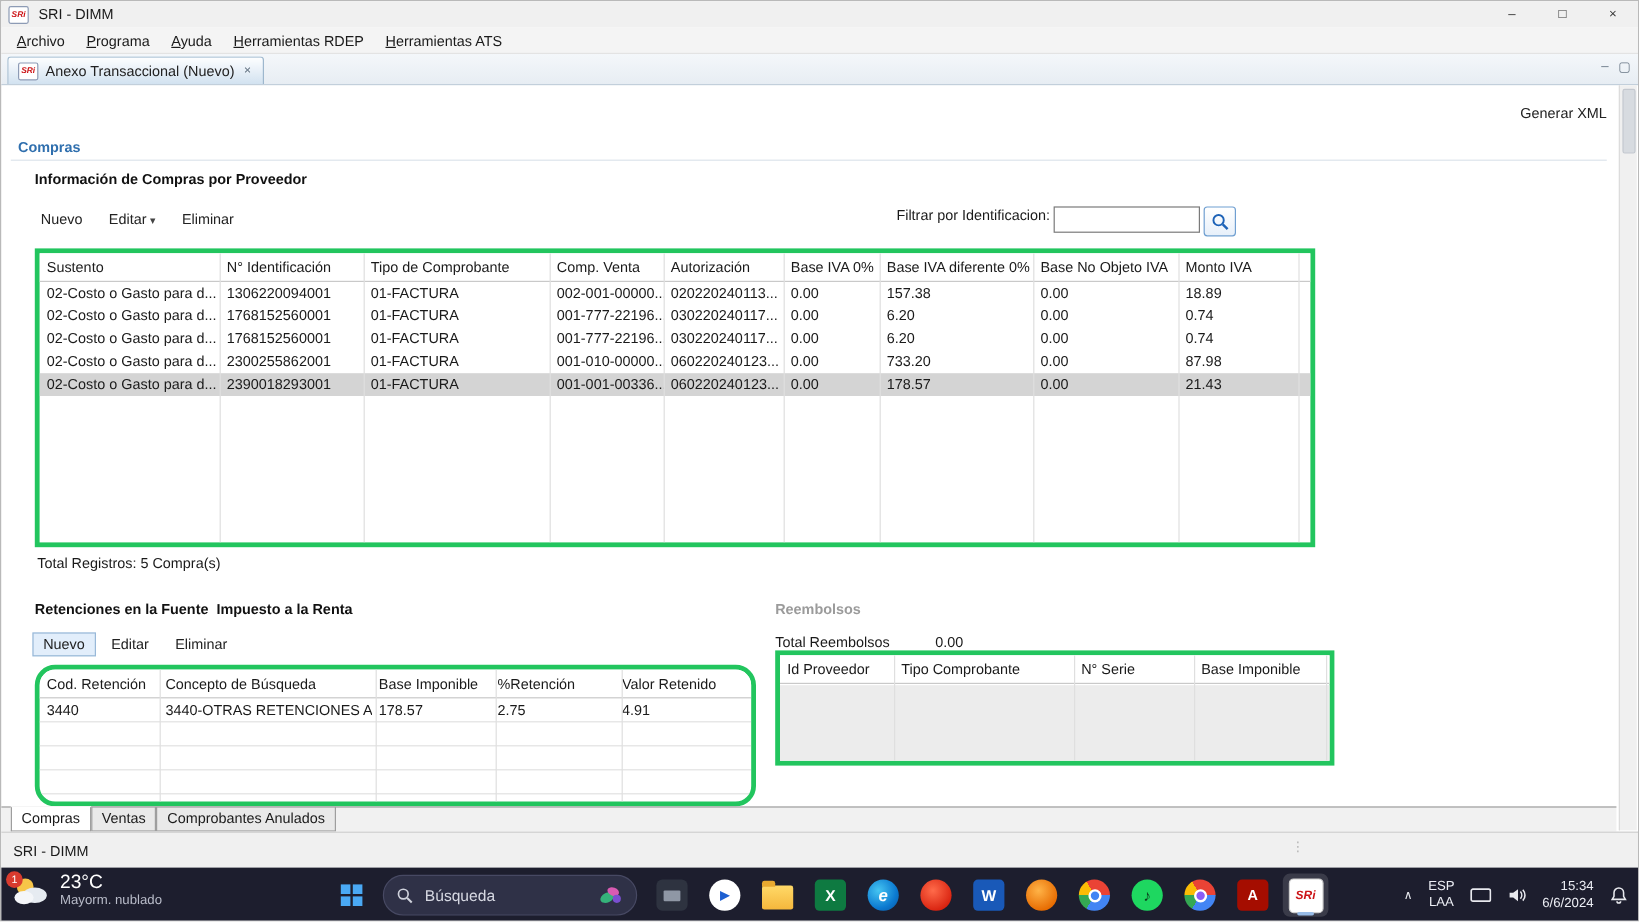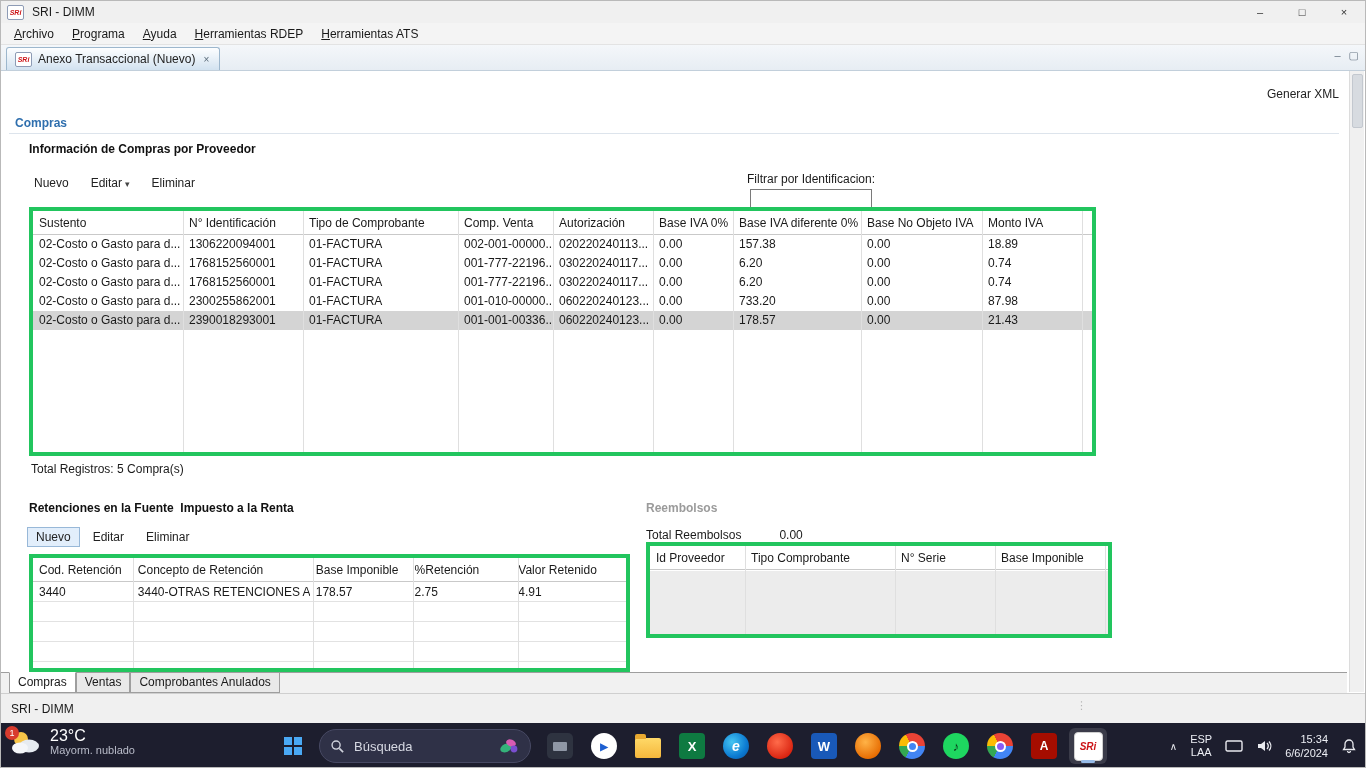--- a/index.html
+++ b/index.html
@@ -37,40 +37,40 @@
   .section-line { top:132px; left:8px; right:26px; height:1px; background:#dde4ec; }
   .panel-title { font-weight:bold; color:#111; }
   .info-title { top:141px; left:28px; }
 
   .tbar { display:flex; align-items:center; gap:4px; }
   .tbtn { padding:3px 9px; color:#222; }
   .tbtn .dd { font-size:9px; color:#444; margin-left:3px; }
   .tbtn.hl { background:#e2eefb; border:1px solid #98b8d8; padding:2px 8px; }
   .toolbar1 { top:172px; left:24px; }
 
-  .filter-group { top:171px; left:746px; display:flex; align-items:center; gap:3px;flex-direction:column; }
+  .filter-group { top:171px; left:746px; display:flex; gap:3px; }
   .filter-input { width:122px; height:22px; border:1px solid #7a7a7a; background:#fff; padding:0 4px; font-size:12px; }
   .search-btn { width:27px; height:25px; border:1px solid #6f9fd1; border-radius:3px; background:linear-gradient(#ffffff,#e7f0fa); display:flex; align-items:center; justify-content:center; }
 
   
   .tbl { background:#fff; border:4px solid #22c55e; overflow:hidden; }
   .t-head { display:flex; height:24px; line-height:24px; border-bottom:1px solid #c9c9c9; background:#fff; }
   .t-head > div, .t-row > div { padding-left:6px; white-space:nowrap; overflow:hidden; }
   .t-row { display:flex; height:19px; line-height:19px; }
   .t-row.selected { background:#d4d4d4; }
   .vl { position:absolute; top:0; bottom:0; width:1px; background:#dfdfdf; pointer-events:none; }
 
   .table1 { top:206px; left:28px; width:1067px; height:249px; }
   .c1{width:150px}.c2{width:120px}.c3{width:155px}.c4{width:95px}.c5{width:100px}.c6{width:80px}.c7{width:128px}.c8{width:121px}.c9{width:100px}
 
   .total1 { top:461px; left:30px; }
 
   .ret-title { top:500px; left:28px; white-space:pre; }
   .toolbar2 { top:526px; left:26px; }
-  .table2 { top:553px; left:28px; width:601px; height:118px; }
+  .table2 { top:553px; left:28px; width:601px; height:118px;border-radius:17px; }
   .r1{width:100px}.r2{width:180px}.r3{width:100px}.r4{width:105px}.r5{width:115px}
   .table2 .t-row { height:20px; line-height:20px; border-bottom:1px solid #e2e2e2; }
   .e-row { height:20px; border-bottom:1px solid #e2e2e2; }
 
   .reem-title { top:500px; left:645px; color:#9b9b9b; font-weight:bold; }
   .reem-total { top:527px; left:645px; display:flex; gap:38px; }
   .toolbar3 { top:549px; left:641px; }
   .table3 { top:541px; left:645px; width:466px; height:96px; }
   .q1{width:95px}.q2{width:150px}.q3{width:100px}.q4{width:110px}
   .table3 .t-body { position:absolute; top:25px; left:0; right:0; bottom:0; background:#ececec; }
@@ -267,21 +267,21 @@
 
   <div class="abs panel-title ret-title">Retenciones en la Fuente  Impuesto a la Renta</div>
   <div class="abs tbar toolbar2">
     <span class="tbtn hl">Nuevo</span>
     <span class="tbtn">Editar</span>
     <span class="tbtn">Eliminar</span>
   </div>
   <div class="abs tbl table2">
     <div class="t-head">
       <div class="r1">Cod. Retención</div>
-      <div class="r2">Concepto de Retención</div>
+      <div class="r2">Concepto de Búsqueda</div>
       <div class="r3">Base Imponible</div>
       <div class="r4">%Retención</div>
       <div class="r5">Valor Retenido</div>
     </div>
     <div class="t-row">
       <div class="r1">3440</div>
         <div class="r2">3440-OTRAS RETENCIONES A...</div>
         <div class="r3">178.57</div>
         <div class="r4">2.75</div>
         <div class="r5">4.91</div>

